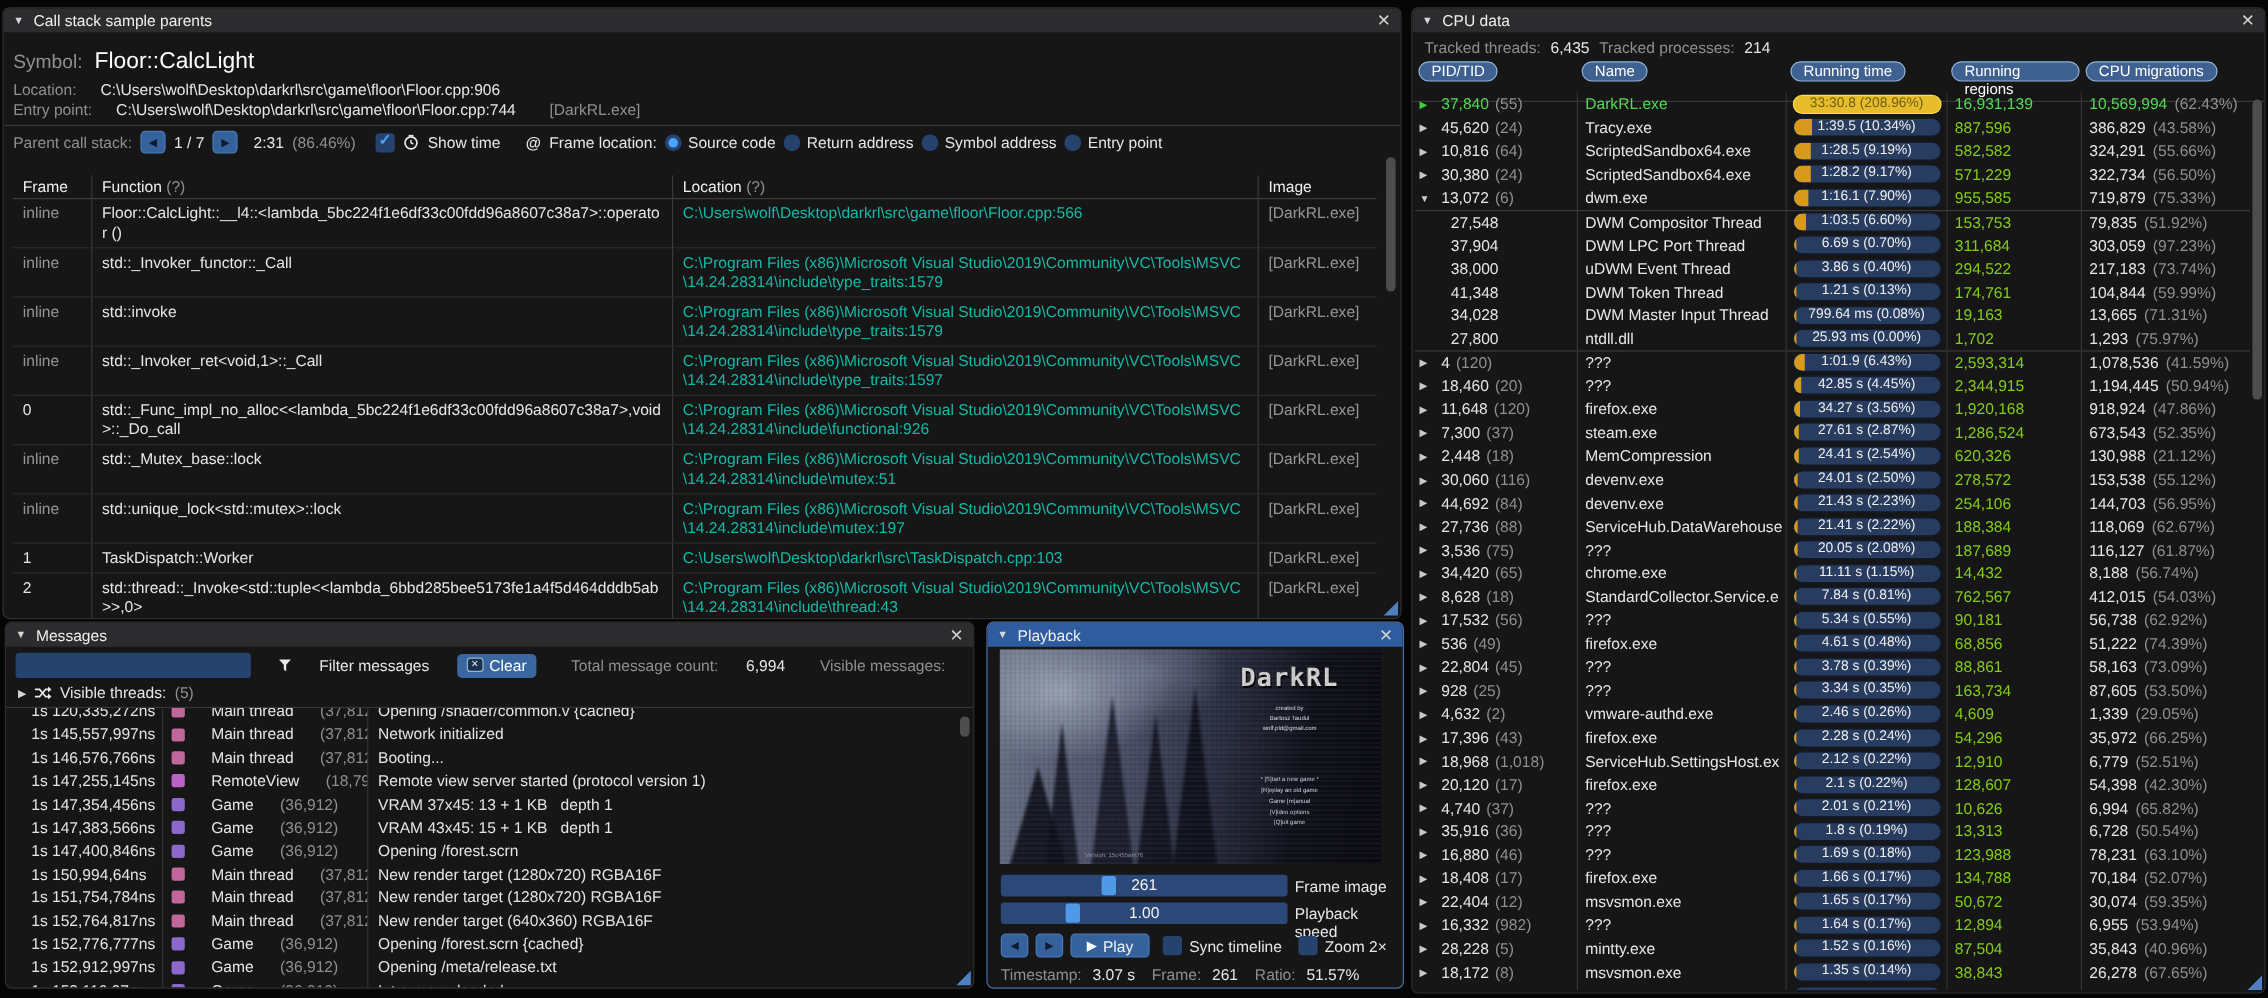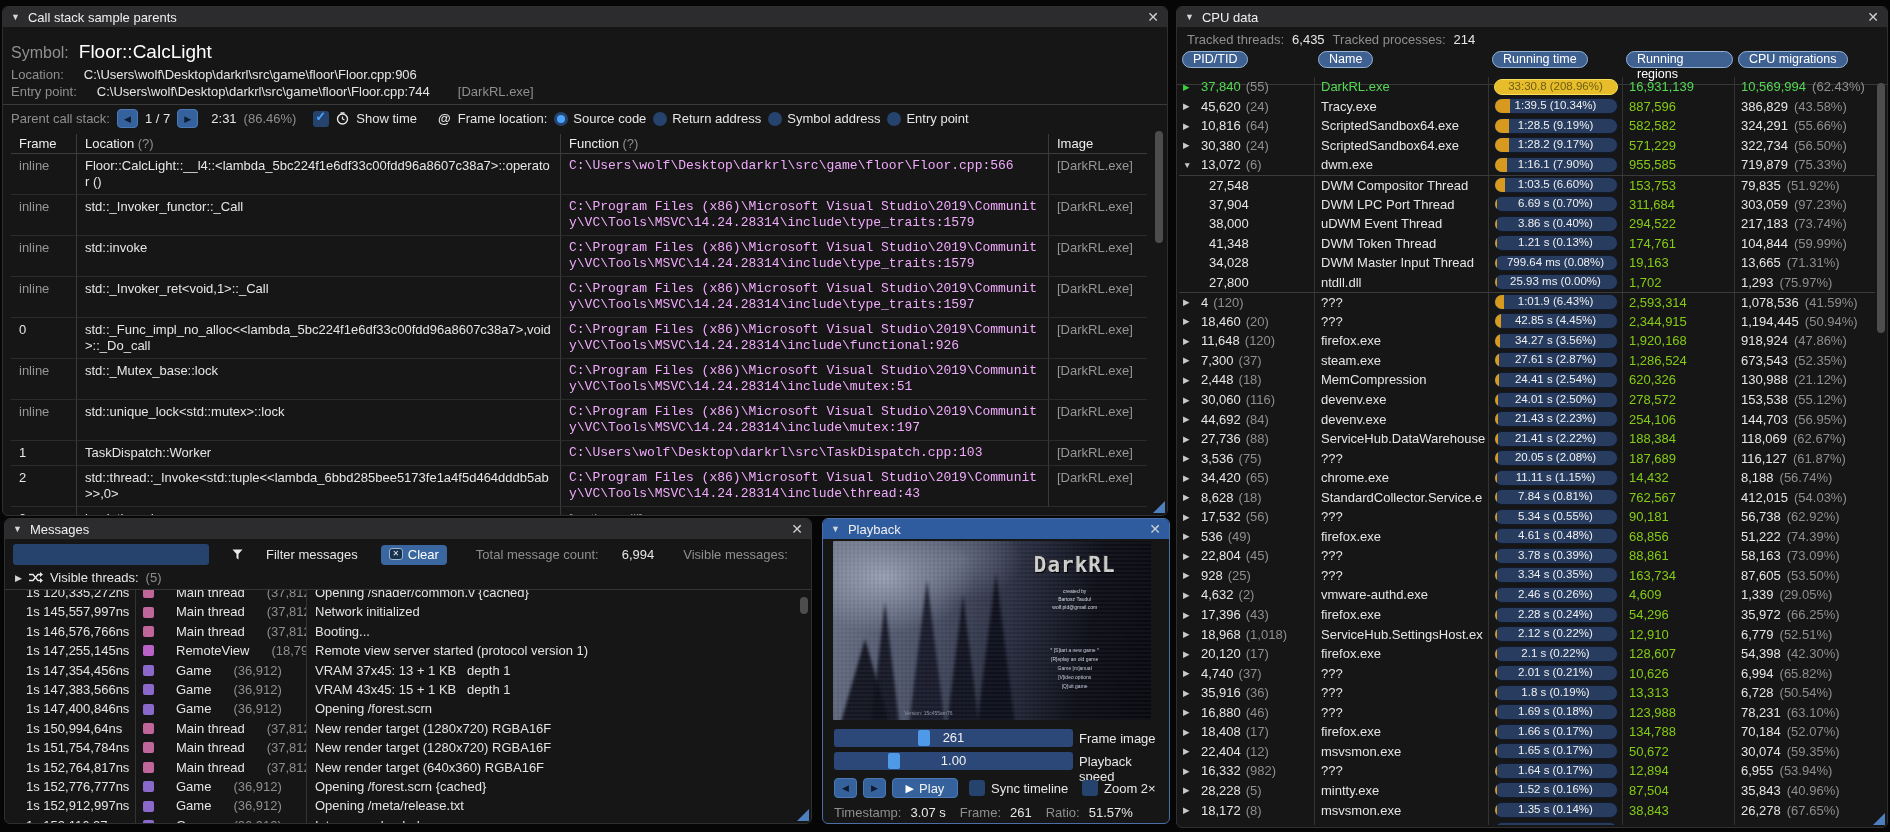--- a/index.html
+++ b/index.html
@@ -28,30 +28,30 @@
   .vthumb { position:absolute; background:#4d4d4d; border-radius:4px; width:8px; }
 
   
   #win-callstack { left:2px; top:6px; width:1166px; height:510px; }
   .cs-body { padding:12px 8px; }
   .cs-symline { display:flex; align-items:baseline; gap:10px; margin:2px 0 4px 0; }
   .cs-symlabel { font-size:16px; color:#8f8f8f; }
   .cs-symval { font-size:19px; color:#ffffff; }
   .cs-line { display:flex; gap:20px; margin:2px 0; }
   .cs-sep { border-top:1px solid #3a3a3a; margin:5px -8px 4px -8px; }
-  .cs-controls { display:flex; align-items:center; gap:7px; margin:3px 0 6px 0; flex-wrap:nowrap; }
+  .cs-controls { display:flex; align-items:center; gap:7px; margin:3px 0 18px 0; flex-wrap:nowrap; }
   .cs-controls .lbl { color:#8f8f8f; }
   .radio-item { display:flex; align-items:center; gap:5px; }
   .cs-table { margin-top:2px; width:1136px; }
   .cs-head, .cs-row { display:grid; grid-template-columns:66px 484px 488px 1fr; }
   .cs-head > div { padding:2px 8px; color:#efefef; border-bottom:1px solid #3c3c3c; }
   .cs-head > div:not(:last-child), .cs-row > div:not(:last-child) { border-right:1px solid #3a3a3a; }
   .cs-row > div { padding:4px 8px; border-bottom:1px solid #2b2b2b; line-height:16px; }
   .cs-row .fn { color:#e6e6e6; word-break:break-all; }
-  .cs-row .loc { color:#f0abfc; word-break:break-all;font-family:Liberation Mono, monospace; }
+  .cs-row .loc { color:#14b8a6; word-break:break-all; }
   .cs-row .imgc { color:#969696; }
   .cs-row .fr-inline { color:#969696; }
   #cs-scroll { right:4px; top:120px; height:382px; width:8px; position:absolute; }
   #cs-scroll .vthumb { top:4px; height:112px; left:0; }
 
   
   #win-messages { left:4px; top:518px; width:808px; height:306px; display:flex; flex-direction:column; }
   .msg-filter { display:flex; align-items:center; gap:23px; padding:5px 8px 4px 8px; white-space:nowrap; overflow:hidden; }
   .msg-input { width:196px; height:21px; background:#26436e; border-radius:3px; flex:none; }
   .btn-clear { display:flex; align-items:center; gap:5px; background:#3a679f; border-radius:4px; padding:2px 8px 3px 8px; color:#fff; flex:none; }
@@ -191,22 +191,22 @@
             <span>Symbol address</span>
           </span>
         <span class="radio-item">
             <span class="radio"></span>
             <span>Entry point</span>
           </span>
       </div>
       <div class="cs-table">
         <div class="cs-head">
           <div><span>Frame</span></div>
+          <div><span>Function</span> <span class="gray">(?)</span></div>
           <div><span>Location</span> <span class="gray">(?)</span></div>
-          <div><span>Function</span> <span class="gray">(?)</span></div>
           <div><span>Image</span></div>
         </div>
         <div id="cs-rows">
             <div class="cs-row">
               <div class="fr-inline">inline</div>
               <div class="fn">Floor::CalcLight::__l4::&lt;lambda_5bc224f1e6df33c00fdd96a8607c38a7&gt;::operator ()</div>
               <div class="loc">C:\Users\wolf\Desktop\darkrl\src\game\floor\Floor.cpp:566</div>
               <div class="imgc">[DarkRL.exe]</div>
             </div>
             <div class="cs-row">

